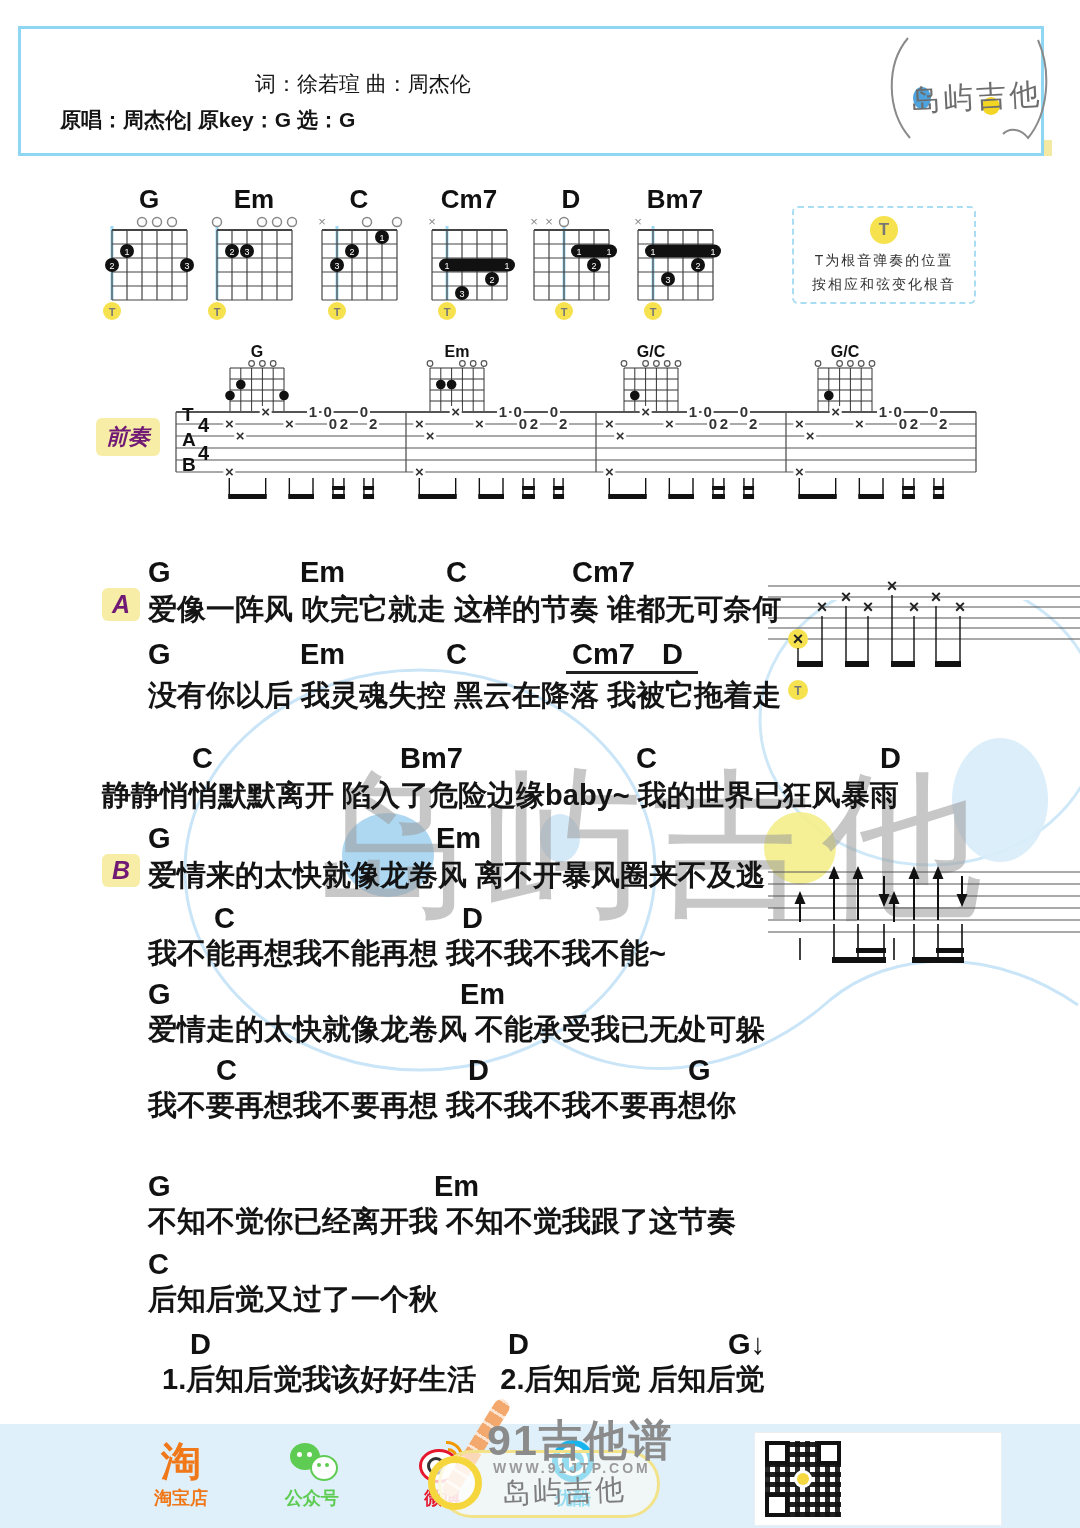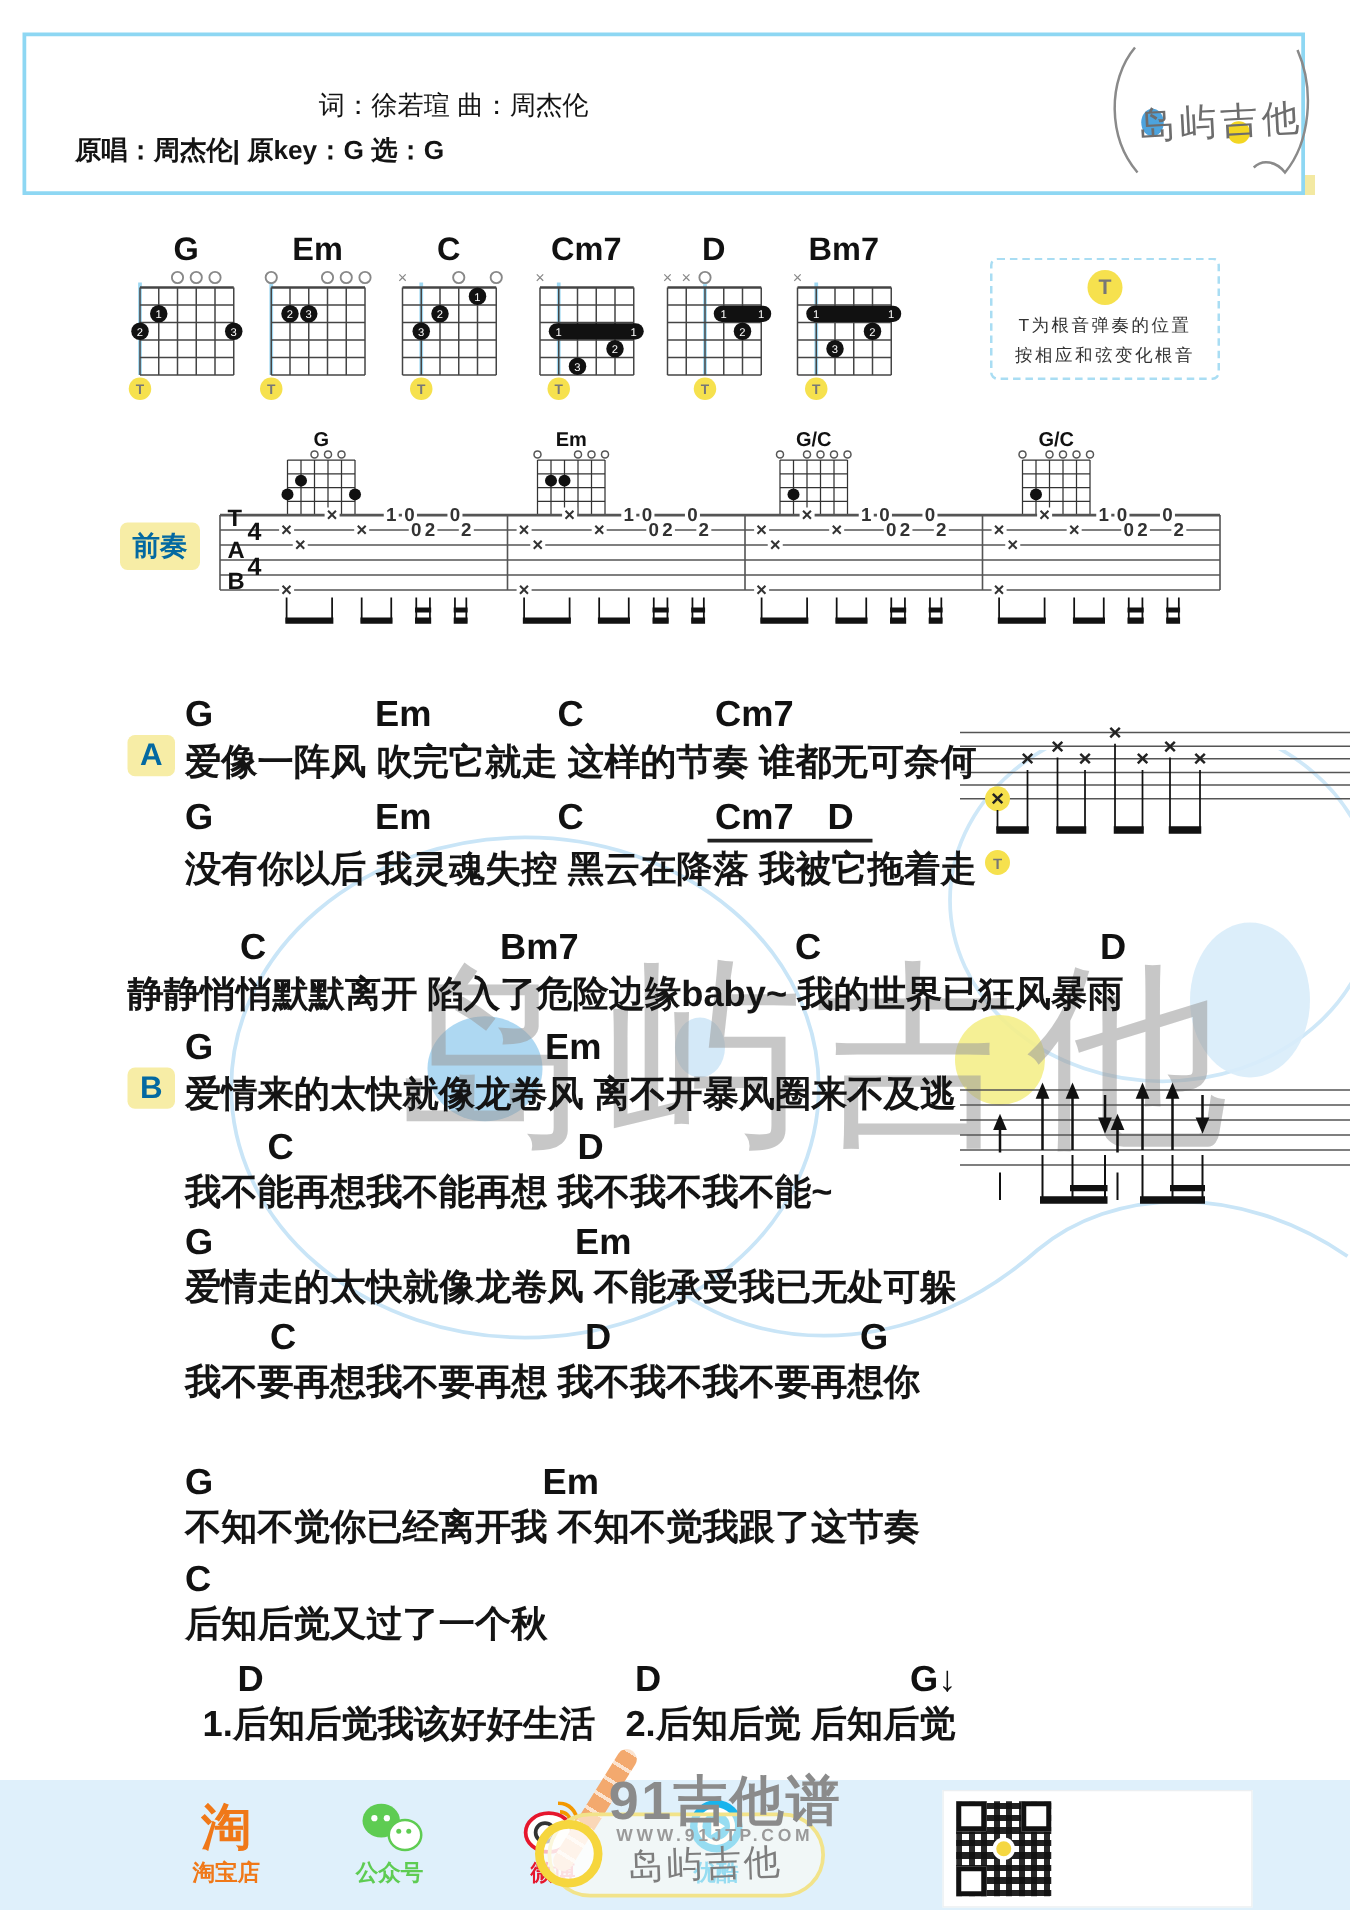--- a/index.html
+++ b/index.html
@@ -13,21 +13,21 @@
   .credits{left:255px;top:70px;font-size:21px;font-weight:normal;z-index:3;}
   .origin{left:40px;top:106px;font-size:21px;font-weight:bold;z-index:3;margin-left:20px;}
   .hlogo{left:878px;top:32px;width:172px;height:112px;z-index:3;}
   
   .tbox{left:792px;top:206px;width:180px;height:94px;border:2px dashed #a9ddf3;border-radius:6px;background:#fff;z-index:3;}
   .tbox .tc{position:absolute;left:50%;top:8px;transform:translateX(-50%);width:28px;height:28px;border-radius:50%;
             background:#f6e14e;color:#777;font-size:17px;font-weight:bold;text-align:center;line-height:28px;}
   .tbox .tl{position:absolute;left:0;width:100%;text-align:center;font-size:14px;letter-spacing:2px;color:#333;}
   .tbox .tl1{top:44px;} .tbox .tl2{top:68px;}
   
-  .seclabel{background:#f7eda6;border-radius:6px;padding:2px 10px;font-size:25px;font-weight:bold;color:#0369a1;z-index:6;}
+  .seclabel{background:#f7eda6;border-radius:6px;padding:2px 10px;font-size:25px;font-weight:bold;color:#701a75;z-index:6;font-style:italic;}
   .introlabel{left:96px;top:418px;font-size:22px;padding:4px 10px;}
   
   .chord{position:absolute;font-size:29px;font-weight:bold;color:#111;z-index:5;white-space:pre;}
   .lyric{position:absolute;font-size:29px;font-weight:bold;color:#141414;z-index:5;white-space:pre;}
   .rule{position:absolute;height:3px;background:#222;z-index:5;}
   
   .footer{left:0;top:1424px;width:1080px;height:104px;background:#dff0fb;z-index:2;}
   .socials{left:138px;top:1438px;width:478px;height:84px;display:flex;justify-content:space-between;z-index:3;}
   .soc{display:flex;flex-direction:column;align-items:center;width:86px;}
   .soc .ic{height:46px;display:flex;align-items:center;justify-content:center;}

